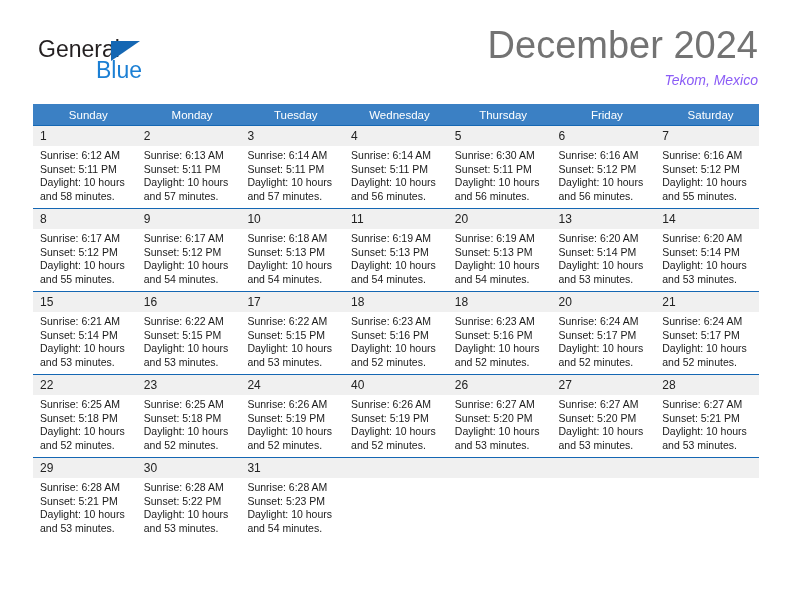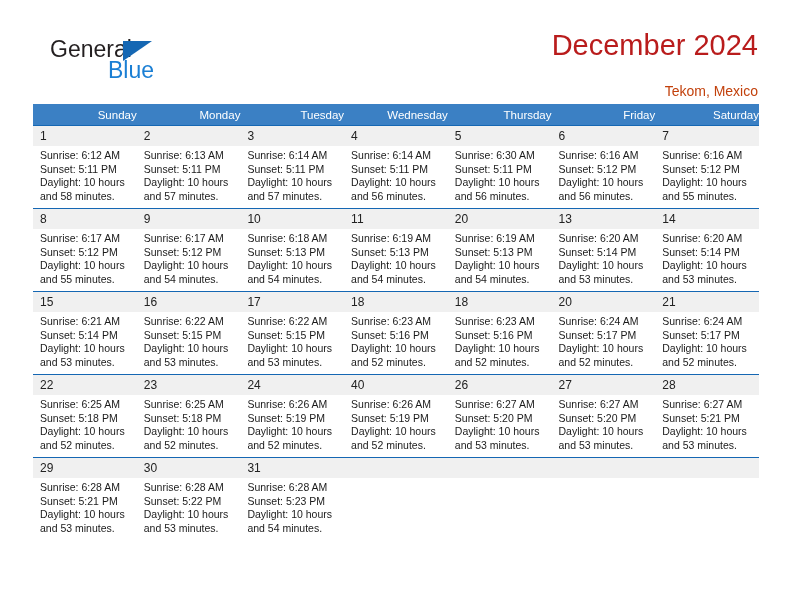--- a/index.html
+++ b/index.html
@@ -25,21 +25,21 @@
   
   .header {
     position: absolute;
     left: 34px;
     top: 28px;
     right: 34px;
     height: 62px;
   }
   .logo {
     position: absolute;
-    left: 16px;
+    left: 4px;
     top: 8px;
     width: 220px;
     height: 52px;
   }
   .logo-general {
     position: absolute;
     left: 0;
     top: 0;
     font-size: 23px;
     letter-spacing: 0px;
@@ -63,48 +63,49 @@
     color: #1b7fd4;
     font-family: Liberation Sans, sans-serif;
   }
   .title-block {
     position: absolute;
     right: 0;
     top: 0;
     text-align: right;
   }
   .cal-title {
-    font-size: 29px;
-    color: #b91c1c;
+    font-size: 38px;
+    color: #737373;
     line-height: 34px;
     white-space: nowrap;
   }
   .cal-subtitle {
     font-size: 14px;
-    color: #c2410c;
+    color: #8b5cf6;
     line-height: 20px;
-    margin-top: 19px;
+    margin-top: 8px;
     white-space: nowrap;
+    font-style: italic;
   }
 
   
   .calendar {
     position: absolute;
     left: 33px;
     top: 104px;
     width: 726px;
     border-collapse: collapse;
     table-layout: fixed;
   }
   .calendar th {
     background: #3b80c4;
     color: #ffffff;
     font-size: 11.5px;
     font-weight: normal;
-    text-align: right;
+    text-align: center;
     padding: 4px 0 4px 7px;
     height: 13px;
     border: none;
   }
   .calendar td {
     vertical-align: top;
     padding: 0;
     border: none;
     border-top: 1.6px solid #1567b3;
     height: 82px;

